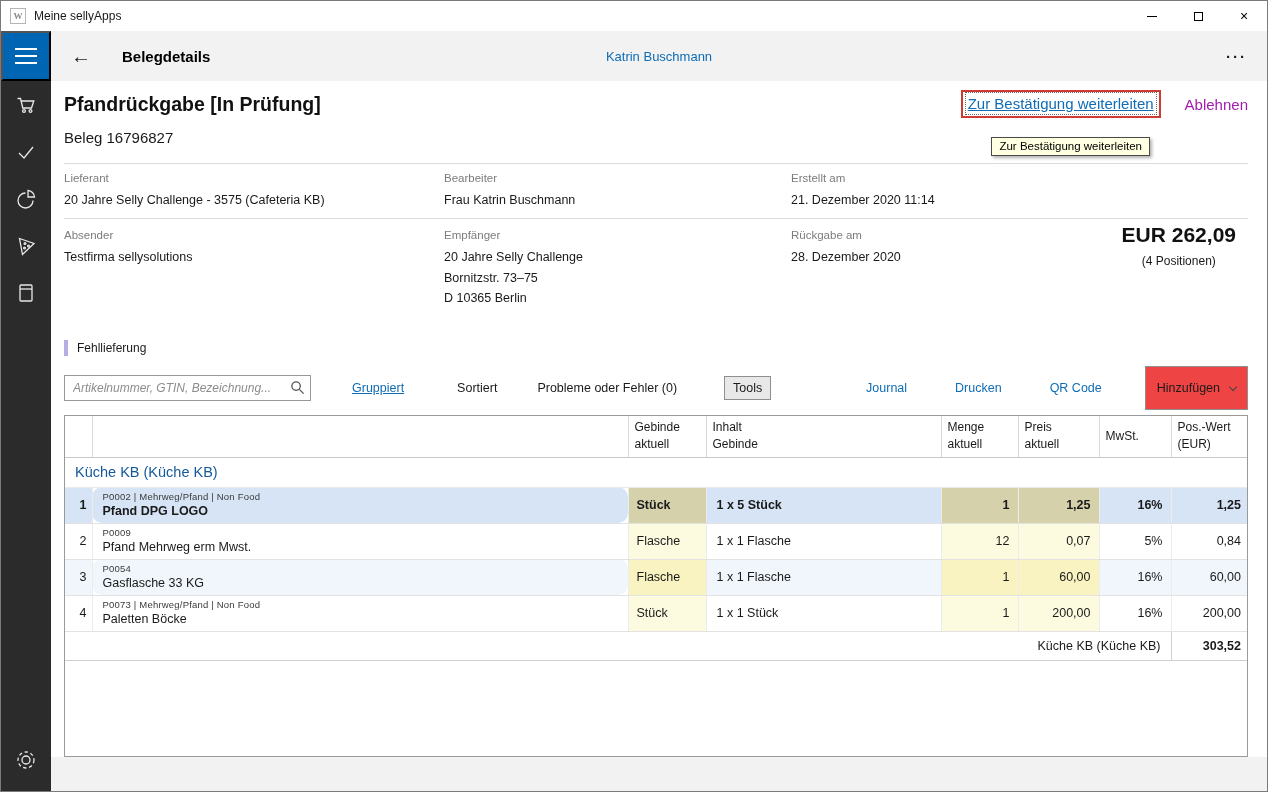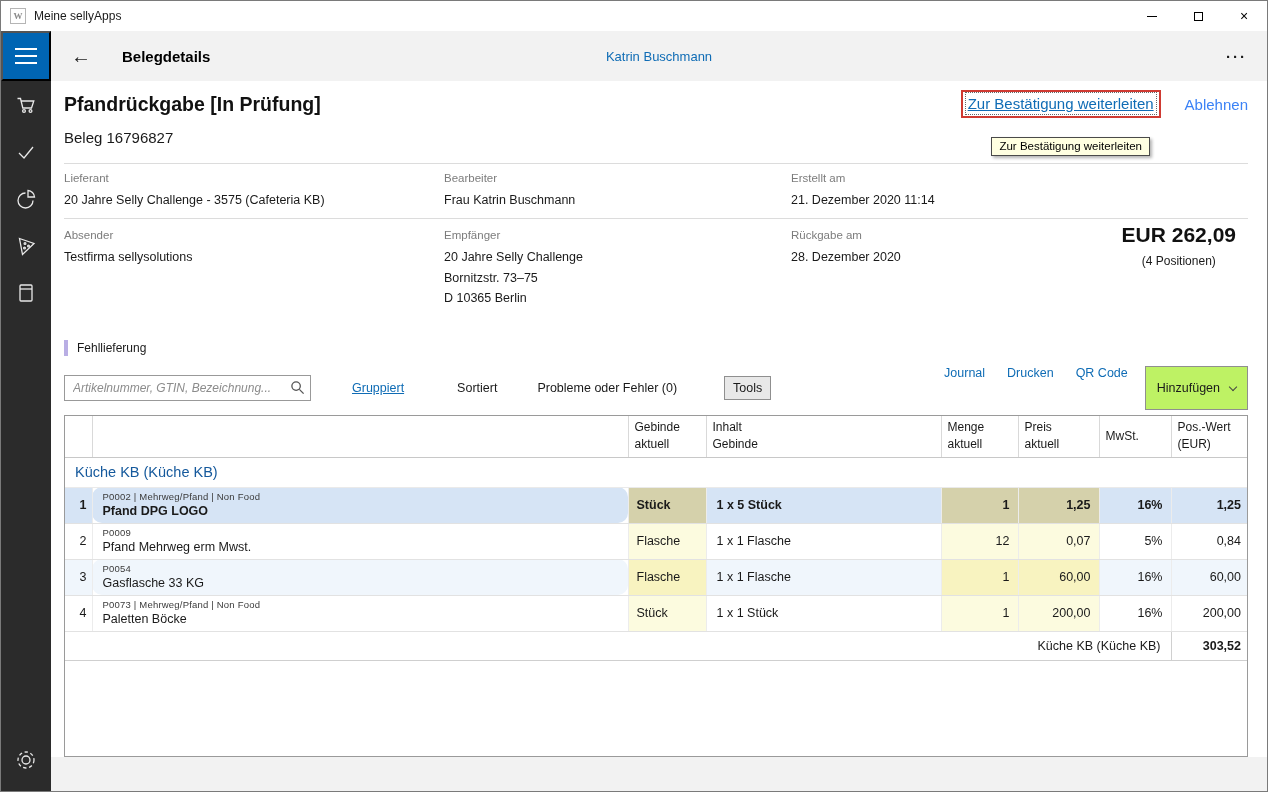--- a/index.html
+++ b/index.html
@@ -37,21 +37,21 @@
 
   
   .content { flex:1; background:#fff; padding:0 19px 0 13px; position:relative; }
 
   .doc-header { position:relative; height:83px; border-bottom:1px solid #dcdcdc; }
   .doc-title { position:absolute; top:12px; left:0; font-size:19.5px; font-weight:bold; color:#111; }
   .doc-sub { position:absolute; top:48px; left:0; font-size:15px; color:#1a1a1a; }
   .doc-actions { position:absolute; top:9px; right:0; display:flex; align-items:center; }
   .red-box { border:2px solid #cf3a32; padding:3px 5px; margin-right:24px; }
   .forward-link { font-size:15px; color:#0f6cb5; text-decoration:underline; outline:1px dotted #666; outline-offset:2px; cursor:pointer; }
-  .reject-link { font-size:15px; color:#3b82f6; cursor:pointer; }
+  .reject-link { font-size:15px; color:#a21caf; cursor:pointer; }
   .tooltip { position:absolute; top:56px; right:98px; background:#ffffe1; border:1px solid #4a4a4a; padding:2px 7px 3px 7px; font-size:11.5px; color:#000; box-shadow:2px 2px 3px rgba(0,0,0,0.3); white-space:nowrap; }
 
   .info-row { display:grid; grid-template-columns:380px 347px 1fr; }
   .info-row1 { height:55px; border-bottom:1px solid #dcdcdc; padding-top:8px; }
   .info-row2 { height:112px; padding-top:10px; position:relative; }
   .field-label { font-size:11.5px; color:#7c7c7c; margin-bottom:6px; }
   .field-value { font-size:12.5px; color:#1a1a1a; white-space:pre-line; line-height:1.65; }
   .total-block { position:absolute; right:12px; top:4px; text-align:right; }
   .total-amount { font-size:21px; font-weight:bold; color:#111; }
   .total-sub { font-size:12px; color:#1a1a1a; margin-top:7px;text-align:center; }
@@ -64,23 +64,23 @@
   .toolbar { margin-top:17px; display:flex; align-items:center; height:28px; }
   .search-wrap { position:relative; }
   .search-input { width:247px; height:26px; border:1px solid #999; padding:0 28px 0 8px; font-size:12px; font-family:"Liberation Sans", sans-serif; color:#1a1a1a; }
   .search-input::placeholder { font-style:italic; color:#8c8c8c; }
   .search-icon { position:absolute; right:6px; top:5px; }
   .tb-link { font-size:12.5px; }
   .lnk-grouped { margin-left:41px; color:#0f6cb5; text-decoration:underline; cursor:pointer; }
   .lnk-sorted { margin-left:53px; color:#1a1a1a; cursor:pointer; }
   .lnk-problems { margin-left:40px; color:#1a1a1a; cursor:pointer; }
   .tools-btn { margin-left:47px; background:#e8e8e8; border:1px solid #8f8f8f; padding:4px 8px; font-size:12.5px; font-family:"Liberation Sans", sans-serif; color:#1a1a1a; }
-  .tb-right { margin-left:auto; display:flex; align-items:flex-start; }
+  .tb-right { margin-left:auto; display:flex; align-items:center;gap:26px; }
   .blue-link { font-size:12.5px; color:#0f6cb5; cursor:pointer; margin-left:22px; }
-  .add-btn { margin-left:17px; display:flex; align-items:center; background:#bef264; border:1px solid #8f8f8f; padding:14px 11px; font-size:12.5px; font-family:"Liberation Sans", sans-serif; color:#1a1a1a; gap:10px; }
+  .add-btn { margin-left:17px; display:flex; align-items:center; background:#ef4444; border:1px solid #8f8f8f; padding:14px 11px; font-size:12.5px; font-family:"Liberation Sans", sans-serif; color:#1a1a1a; gap:10px; }
   .chevron-down { display:inline-block; border:solid #444; border-width:0 1.5px 1.5px 0; padding:2.5px; transform:rotate(45deg); margin-top:-3px; }
 
   
   .table-wrap { margin-top:13px; border:1px solid #9a9a9a; height:342px; background:#fff; overflow:hidden; }
   table { border-collapse:collapse; table-layout:fixed; width:100%; }
   th { font-weight:normal; font-size:12px; color:#1a1a1a; text-align:left; padding:3px 6px; height:40px; border-right:1px solid #d9d9d9; border-bottom:1px solid #c8c8c8; white-space:pre-line; line-height:1.45; vertical-align:middle; }
   th:last-child { border-right:none; }
   .group-row td { color:#15599c; font-size:14.5px; padding:6px 0 7px 10px; height:30px; border-bottom:1px solid #eaeaea; }
   .item-row { height:36px; }
   .item-row td { font-size:12.5px; color:#1a1a1a; border-right:1px solid #ececec; border-bottom:1px solid #e2e2e2; vertical-align:middle; }

